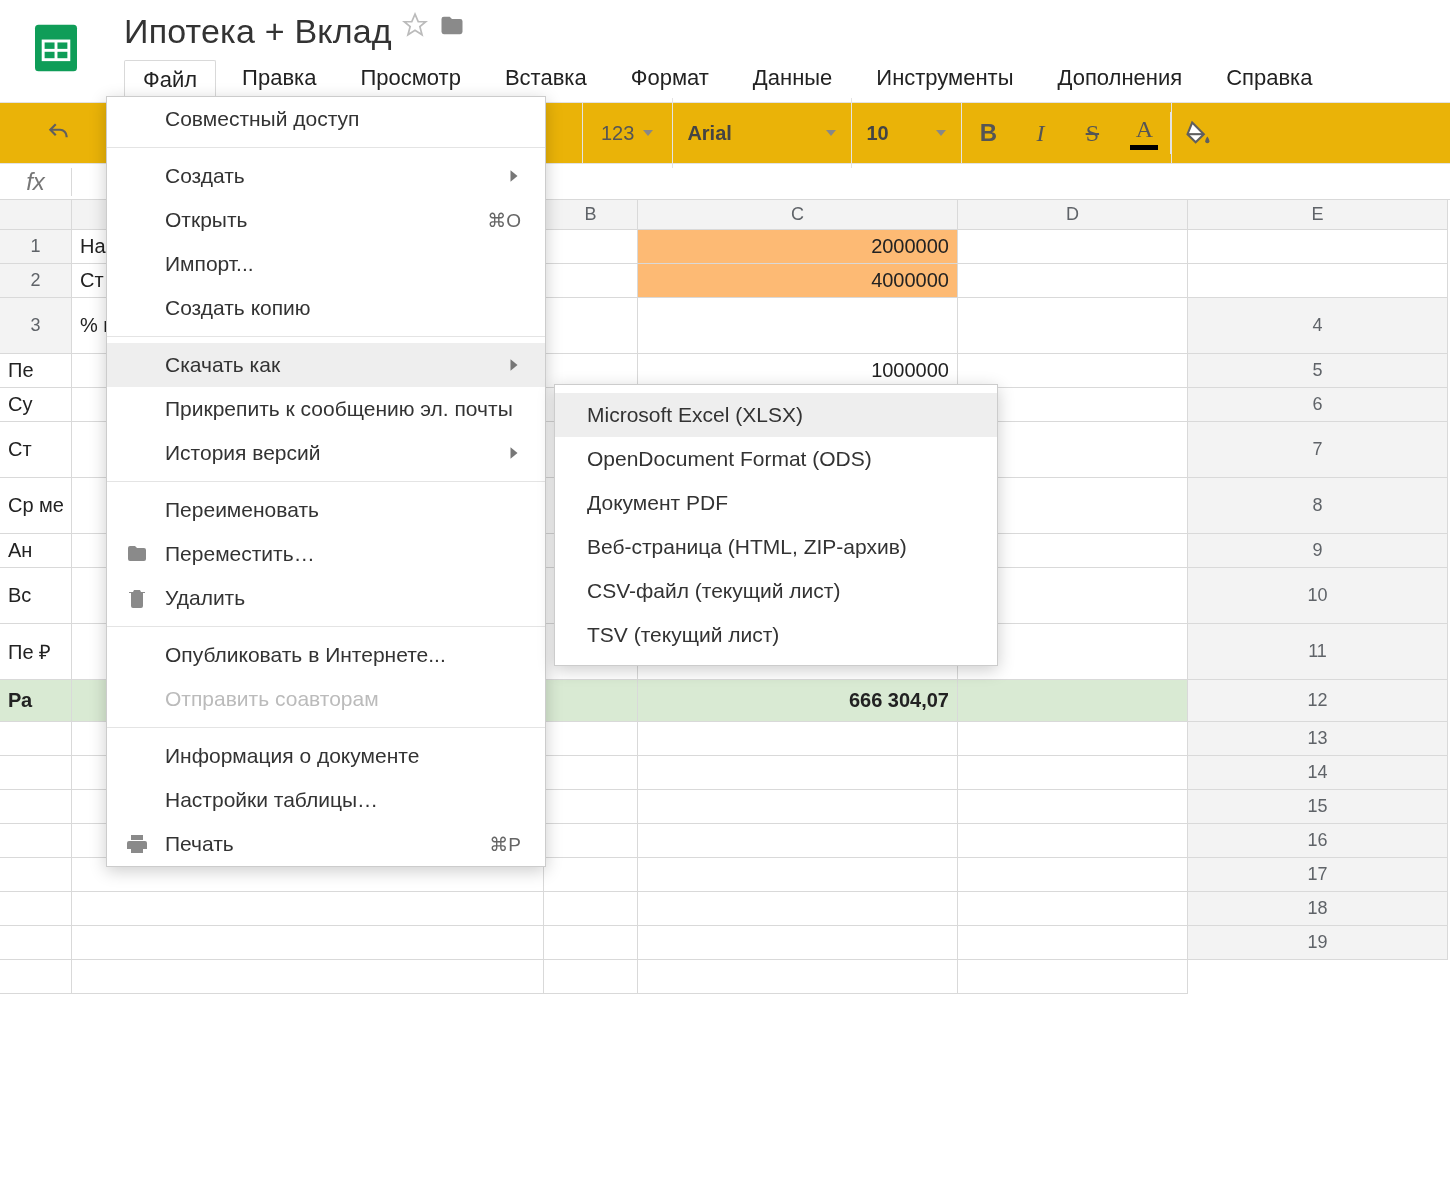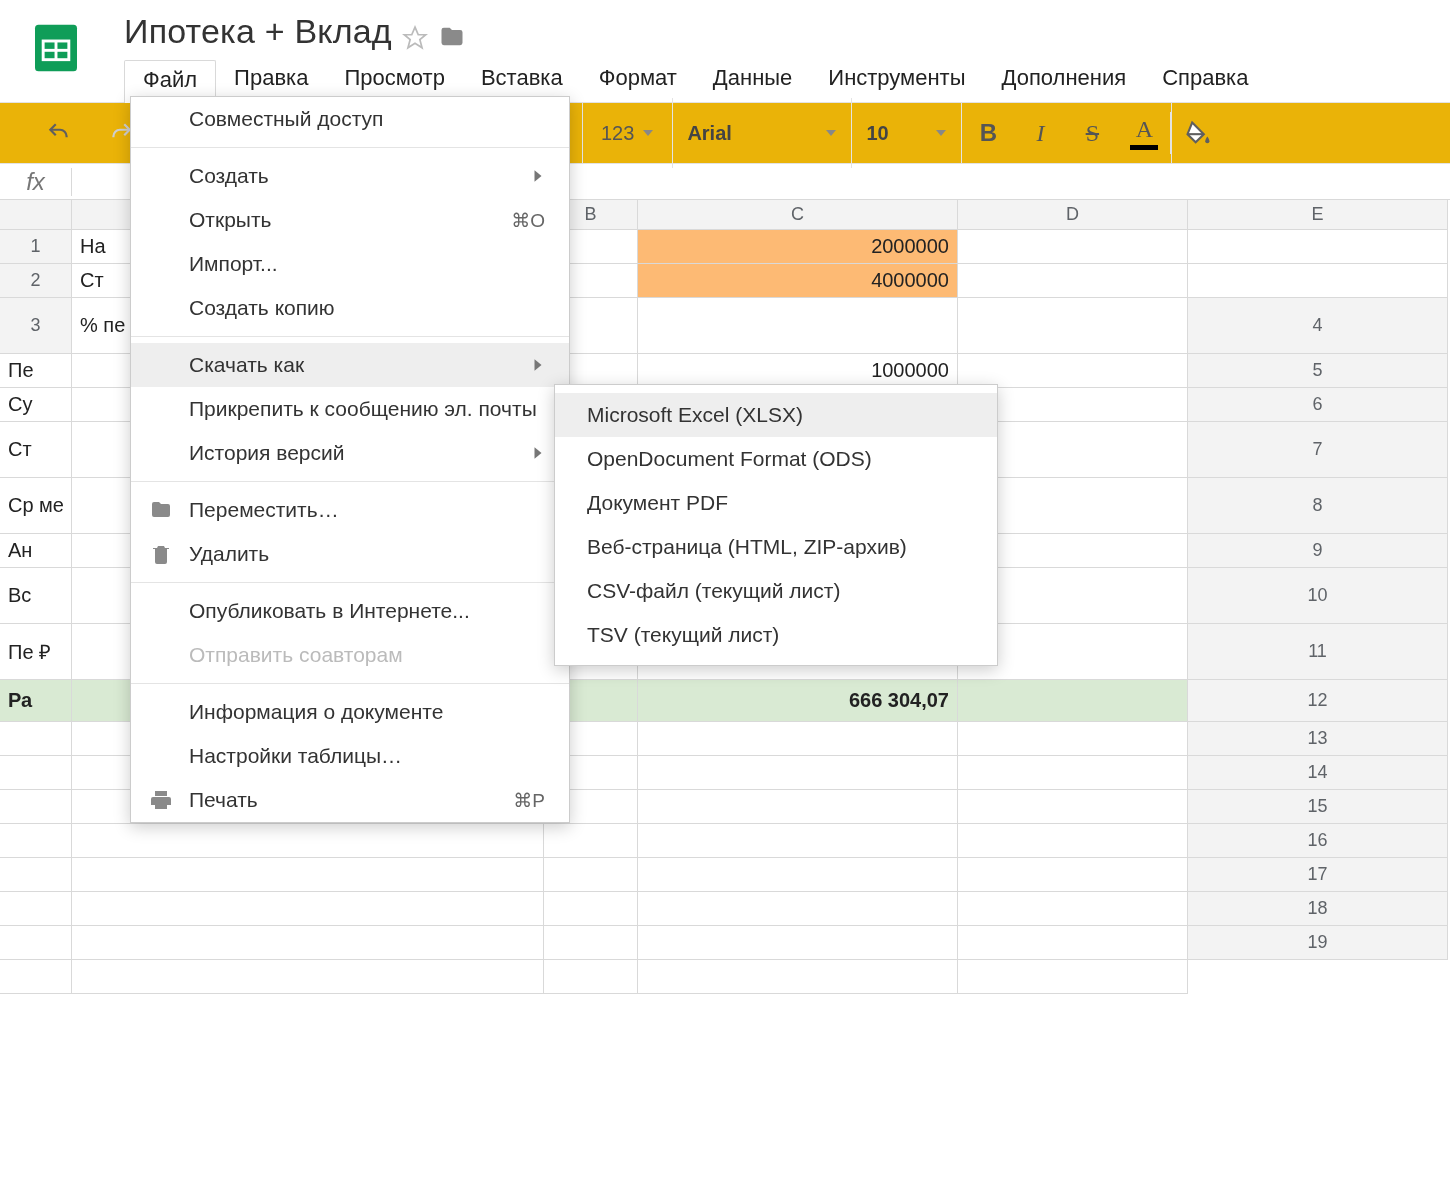--- a/index.html
+++ b/index.html
@@ -18,28 +18,28 @@
     align-items: flex-start;
     padding: 12px 10px 0 28px;
   }
   .logo {
     width: 56px; height: 56px; margin-right: 40px; margin-top: 8px;
     display: inline-block;
   }
   .logo svg { width: 56px; height: 56px; display:block; }
 
   .title-block { flex: 1; }
-  .title-row { display:flex; align-items: flex-end; gap: 10px; }
+  .title-row { display:flex; align-items: flex-start; gap: 10px; }
   .doc-title {
     font-size: 34px; font-weight: 400; color:#333; letter-spacing: .2px;
   }
   .star-icon svg { width: 26px; height: 26px; display:block; }
   .folder-icon svg { width: 28px; height: 28px; display:block; }
 
-  .menubar { display:flex; gap: 0; margin-top: 8px; text-align: right; }
+  .menubar { display:flex; gap: 8px; margin-top: 8px; text-align: right; }
   .menubar .menu-item {
     font-size: 22px; color:#222; padding: 6px 18px; cursor:default;
   }
   .menubar .menu-item.active {
     border: 1px solid #d9d9d9; border-bottom: none;
     background:#fff;
     border-radius: 2px 2px 0 0;
     padding: 6px 18px 10px;
     position: relative; top: 1px;
   }
@@ -125,21 +125,21 @@
   .cell.num { justify-content:flex-end; }
   .cell.ylw { background:#fdba74; }
   .cell.grn { background:#d9ead3; }
   .cell.bold { font-weight:700; }
   .row-tall { min-height: 56px; }
   .row-row11 { min-height: 42px; }
 
   
   .dropdown {
     position: absolute;
-    left: 130px; top: 96px;
+    left: 106px; top: 96px;
     width: 440px;
     background:#fff;
     border: 1px solid #ccc;
     box-shadow: 0 4px 16px rgba(0,0,0,.2);
     z-index: 100;
     font-size: 21px;
     color:#333;
   }
   .dd-item {
     display:flex; align-items:center;
@@ -438,20 +438,23 @@
     <div class="dd-item">
       <span>История версий</span>
       <span class="right arrow">
         <svg viewBox="0 0 12 12">
           <polygon points="3,1 9,6 3,11" fill="#777"></polygon>
         </svg>
       </span>
     </div>
     <div class="dd-divider"></div>
     <div class="dd-item">
+      <span>Переименовать</span>
+    </div>
+    <div class="dd-item">
       <span class="dd-icon">
         <svg viewBox="0 0 24 24" fill="#8a8a8a">
           <path d="M3 6a2 2 0 0 1 2-2h5l2 2h7a2 2 0 0 1 2 2v9a2 2 0 0 1-2 2H5a2 2 0 0 1-2-2V6z"></path>
         </svg>
       </span>
       <span>Переместить…</span>
     </div>
     <div class="dd-item">
       <span class="dd-icon">
         <svg viewBox="0 0 24 24" fill="#8a8a8a">

